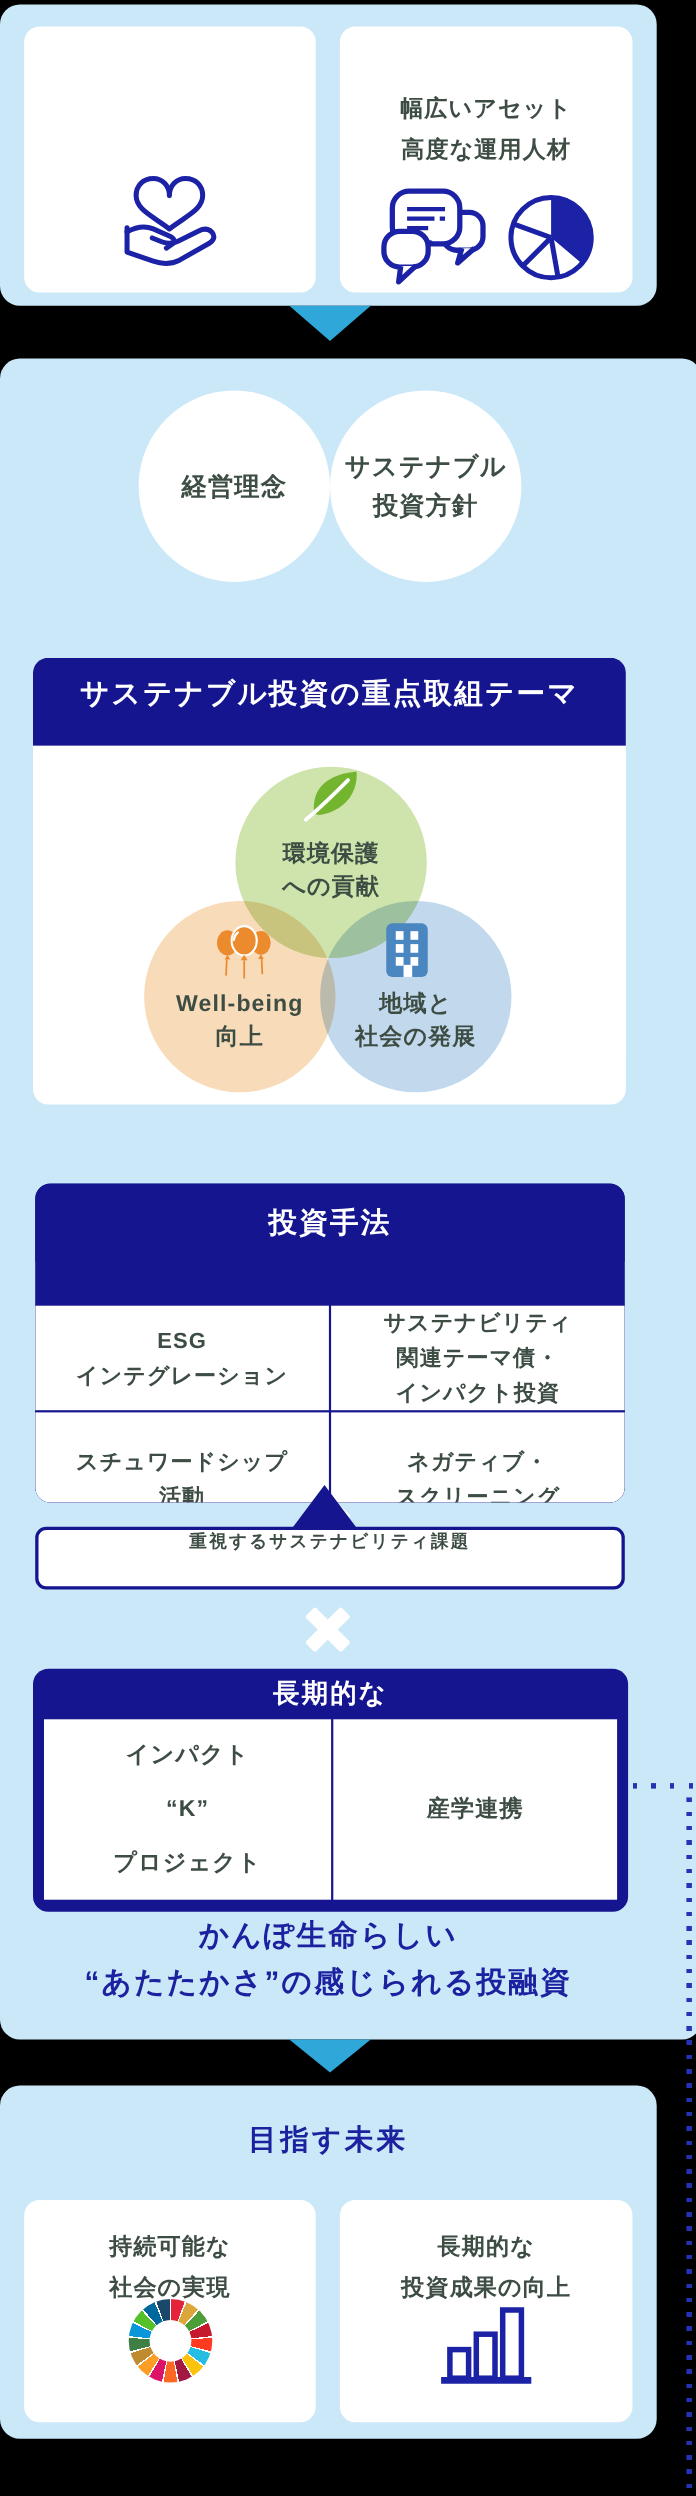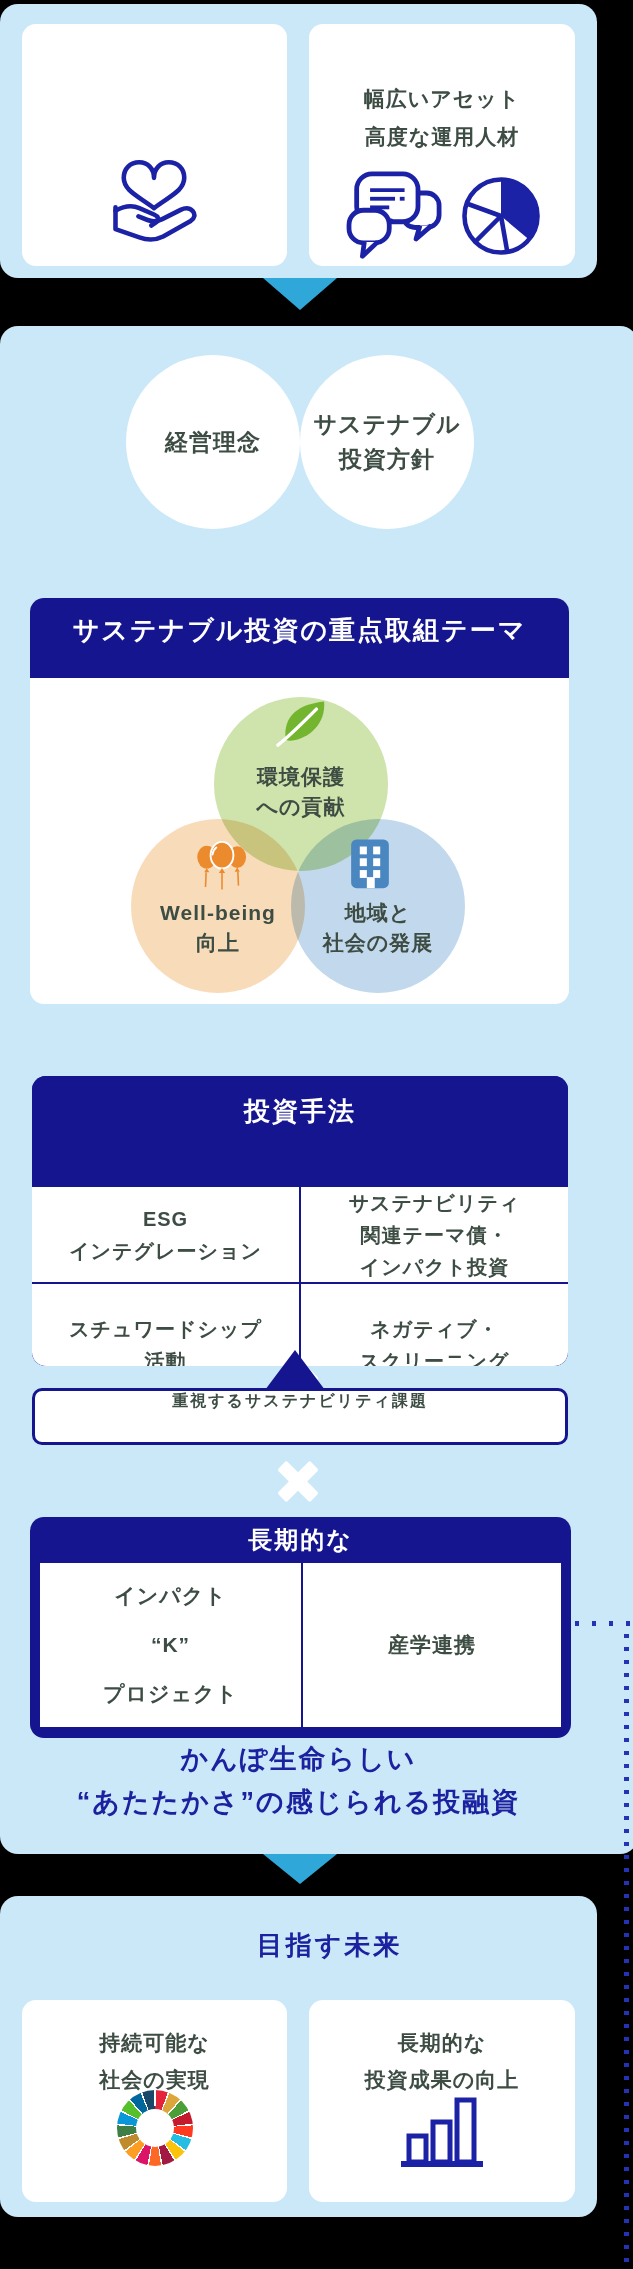--- a/index.html
+++ b/index.html
@@ -69,21 +69,21 @@
   #slogan{position:absolute;left:0;top:1412px;width:597px;text-align:center;color:var(--text_navy);
           font-size:27px;line-height:43px;letter-spacing:2px;}
   
   #dotsH{position:absolute;left:575px;top:1621px;width:58px;height:5px;
          background:repeating-linear-gradient(90deg,var(--dots) 0 4px,transparent 4px 17px);}
   #dotsV{position:absolute;left:624px;top:1634px;width:5px;height:635px;
          background:repeating-linear-gradient(180deg,var(--dots) 0 4px,transparent 4px 13px);}
   
   #panelC{top:1896px;height:321px;}
   #futureTitle{position:absolute;left:0;top:32px;width:597px;text-align:center;color:var(--text_navy);
-               font-size:26px;letter-spacing:3px;padding-left:31px;}
+               font-size:26px;letter-spacing:3px;}
   #cardC1{left:22px;top:104px;width:265px;height:202px;}
   #cardC2{left:309px;top:104px;width:266px;height:202px;}
   .ttlC{padding-top:24px;color:var(--text_dark);text-align:center;font-size:21px;line-height:37px;letter-spacing:1px;}
   #sdgWheel{position:absolute;left:95px;top:90px;width:76px;height:76px;border-radius:50%;}
   #sdgWheel::after{content:"";position:absolute;left:19px;top:19px;width:38px;height:38px;border-radius:50%;background:#fff;}
   #barsIcon{left:88px;top:92px;}
 </style>
 </head>
 <body>
 

